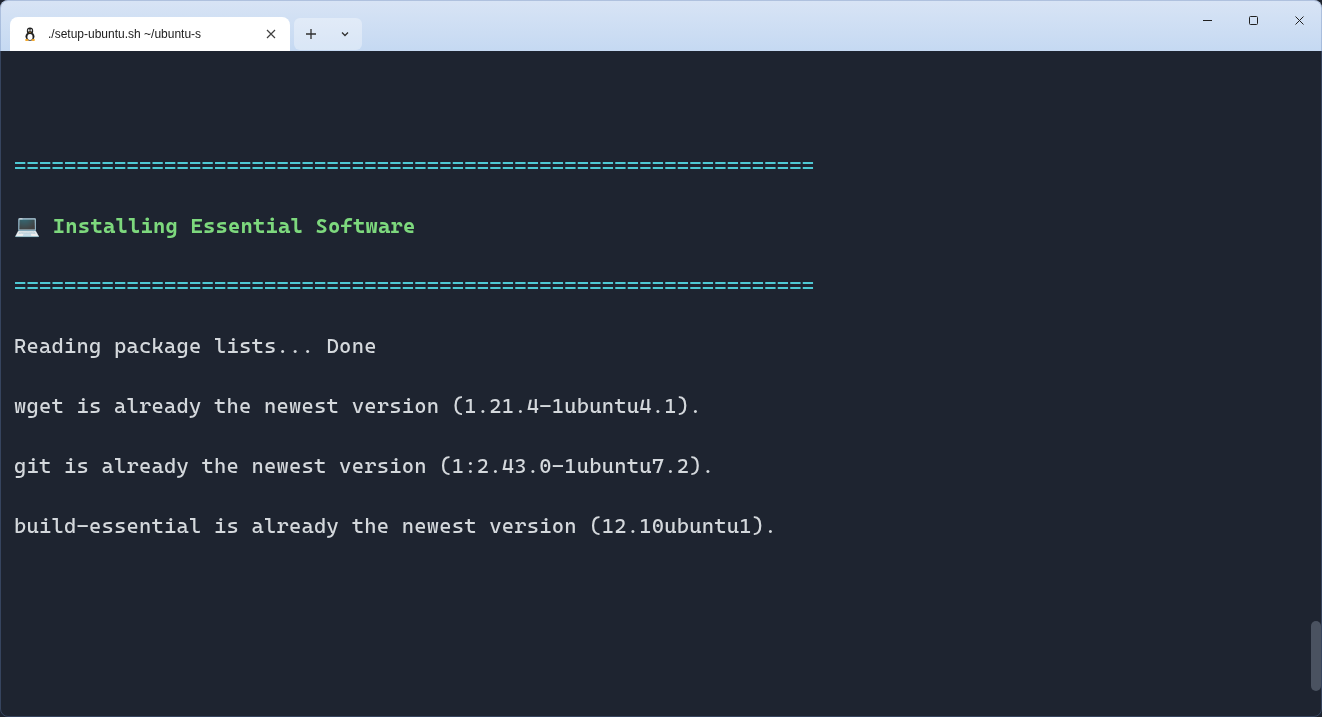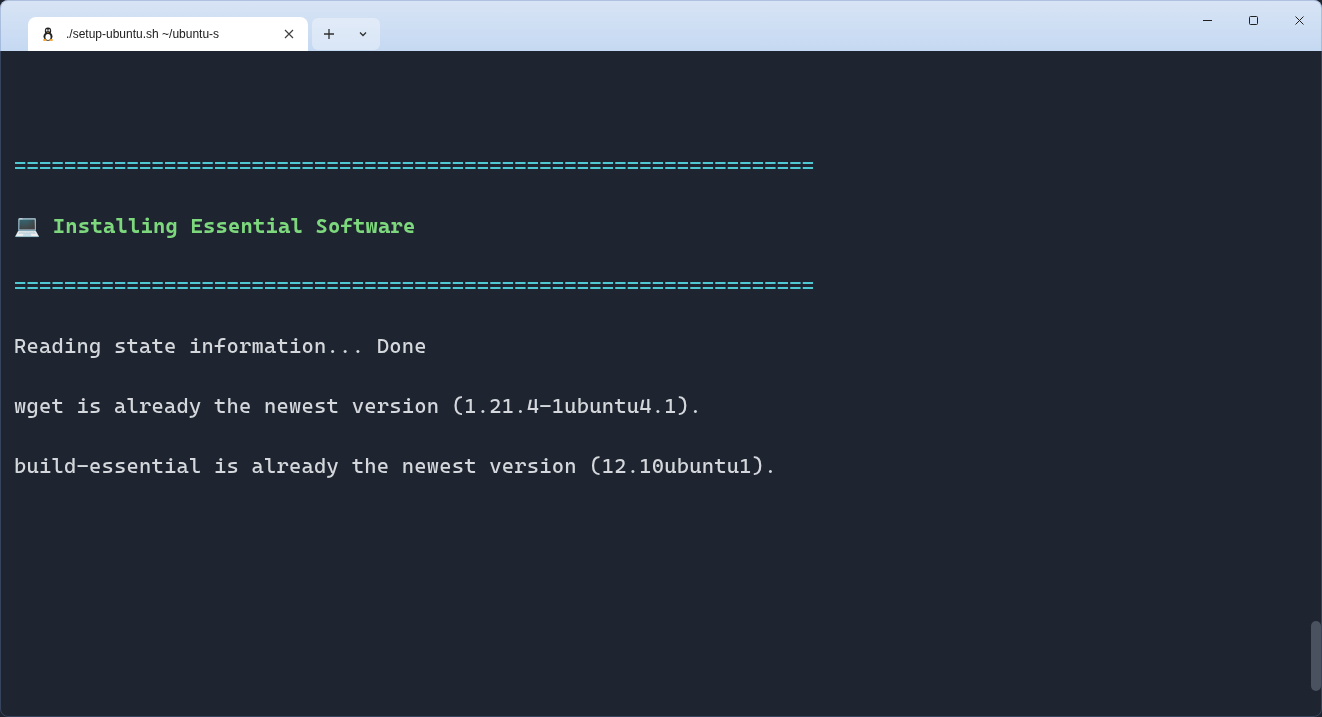--- a/index.html
+++ b/index.html
@@ -18,21 +18,21 @@
       height: 51px;
       background: linear-gradient(180deg, #d8e4f5 0%, #c5d9f2 100%);
       display: flex;
       align-items: flex-end;
       position: relative;
       border-radius: 8px 8px 0 0;
     }
     .tabs-area {
       display: flex;
       align-items: center;
-      padding-left: 28px;
+      padding-left: 10px;
       padding-top: 10px;
       gap: 4px;
     }
     .tab {
       background: #ffffff;
       border-radius: 8px 8px 0 0;
       height: 34px;
       min-width: 280px;
       display: flex;
       align-items: center;
@@ -207,22 +207,23 @@
       </svg>
     </div>
   </div>
 </div>
 
 <div class="terminal-body">
 <div class="term-line"> </div>
 <div class="term-line cyan">================================================================</div>
 <div class="term-line"><span>💻</span><span class="green-bold"> Installing Essential Software</span></div>
 <div class="term-line cyan">================================================================</div>
-<div class="term-line">Reading state information... Done</div>
+<div class="term-line">Reading package lists... Done</div>
 <div class="term-line">wget is already the newest version (1.21.4-1ubuntu4.1).</div>
+<div class="term-line">git is already the newest version (1:2.43.0-1ubuntu7.2).</div>
 <div class="term-line">build-essential is already the newest version (12.10ubuntu1).</div>
 
 
 
 
 
 
 
 
 

